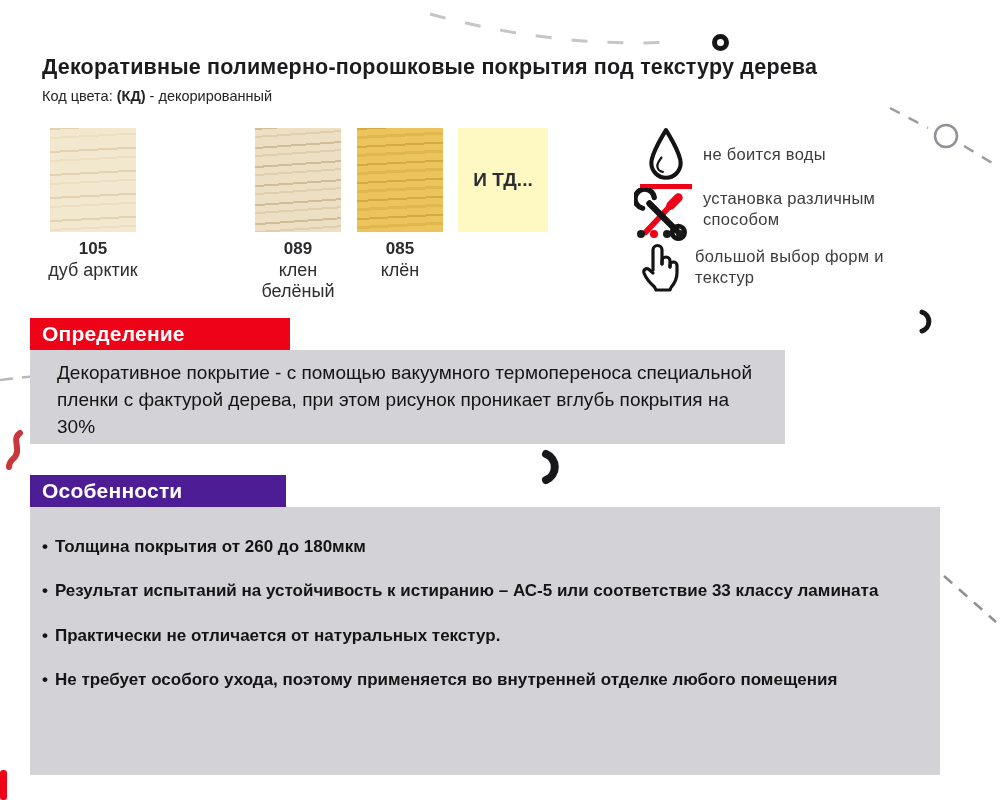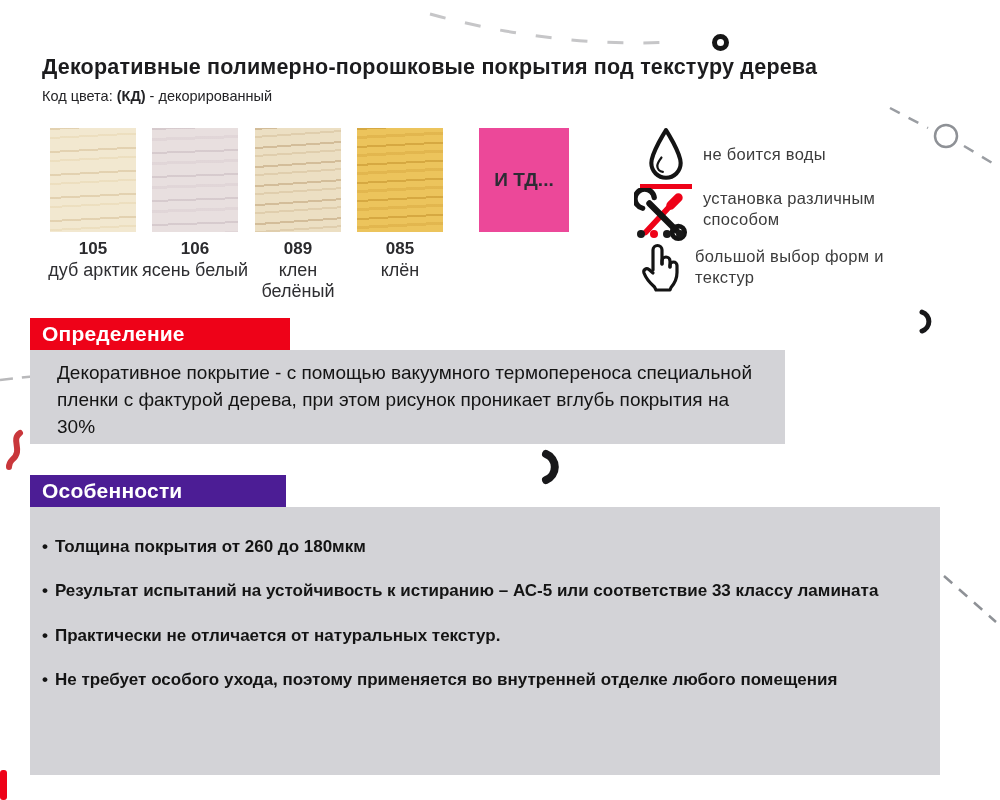--- a/index.html
+++ b/index.html
@@ -57,36 +57,31 @@
     <span>Код цвета:</span>
     <b>(КД)</b>
     <span>- декорированный</span>
   </div>
 
   <div class="abs swatch-col" style="left:37px;top:128px;">
     <div class="swatch s1" style="background-color: rgb(242, 232, 208);"></div>
     <div class="swatch-code">105</div>
     <div class="swatch-name">дуб арктик</div>
   </div>
-  <div class="abs swatch-col" style="left:139px;top:128px;">
-    <div class="swatch s2" style="background-color: rgb(232, 223, 223);"></div>
-    <div class="swatch-code">106</div>
-    <div class="swatch-name">ясень белый</div>
-  </div>
   <div class="abs swatch-col" style="left:242px;top:128px;">
     <div class="swatch s3" style="background-color: rgb(236, 223, 195);"></div>
     <div class="swatch-code">089</div>
     <div class="swatch-name">клен белёный</div>
   </div>
   <div class="abs swatch-col" style="left:344px;top:128px;">
     <div class="swatch s4" style="background-color: rgb(236, 196, 92);"></div>
     <div class="swatch-code">085</div>
     <div class="swatch-name">клён</div>
   </div>
-  <div class="abs etc-box" style="background-color: #ec4899; margin-left: 21px;">И ТД...</div>
+  <div class="abs etc-box" style="background-color: #fef9c3;">И ТД...</div>
 
   <svg class="abs" style="left:644px;top:125px;" width="44" height="56" viewBox="0 0 48 60">
     <path d="M24 5 C24 5 8 30 8 41 a16 16 0 0 0 32 0 C40 30 24 5 24 5 Z" fill="none" stroke="#141414" stroke-width="4.5" stroke-linejoin="round"></path>
     <path d="M19 35 c-3 4 -4.5 6.5 -4.5 9 a6.5 6.5 0 0 0 6 6.5" fill="none" stroke="#141414" stroke-width="2.5" stroke-linecap="round"></path>
   </svg>
   <div class="abs" style="left: 640px; top: 184px; width: 52px; height: 5px; background-color: rgb(238, 2, 24);"></div>
   <div class="abs benefit-label" style="left:703px;top:144px;">не боится воды</div>
 
   <svg class="abs" style="left:634px;top:188px;" width="54" height="54" viewBox="0 0 56 56">
     <line x1="12" y1="46" x2="38" y2="18" stroke="#ee0218" stroke-width="6" stroke-linecap="round"></line>

